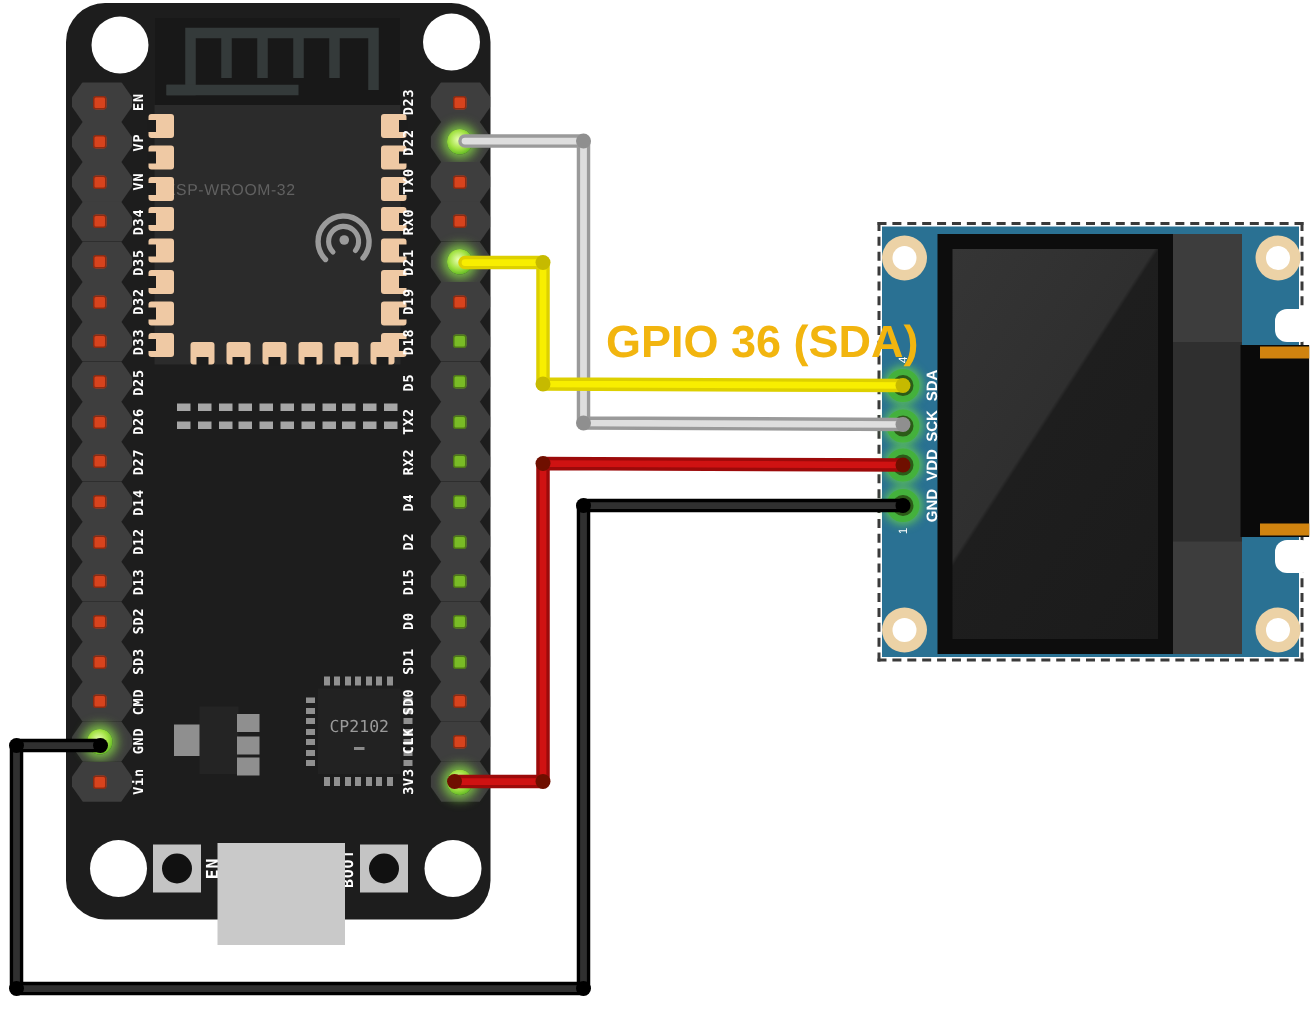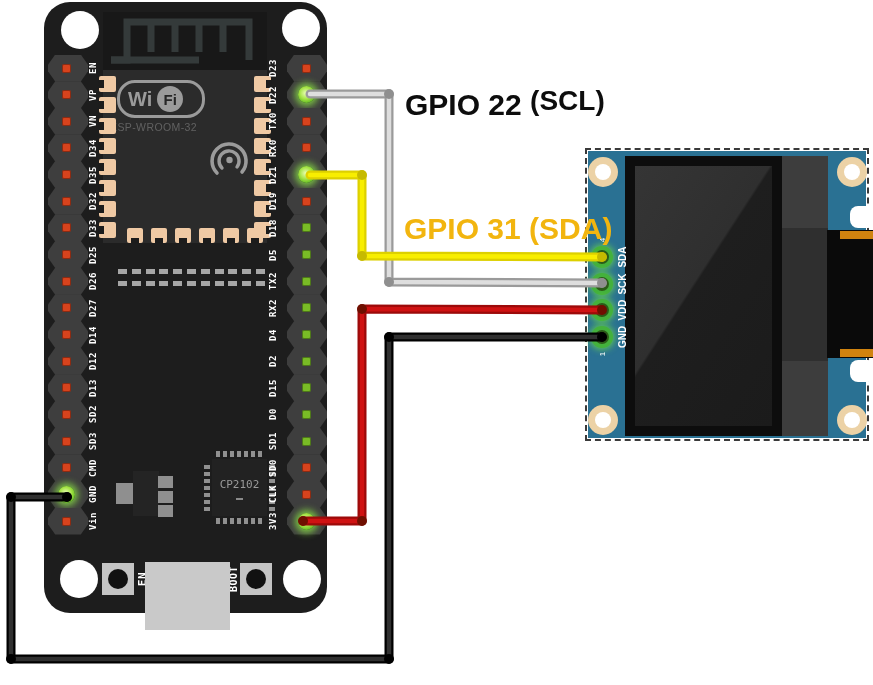--- a/index.html
+++ b/index.html
@@ -85,26 +85,20 @@
   <div class="hole abs" style="left:282px;top:9px;"></div>
   <div class="hole abs" style="left:60px;top:560px;"></div>
   <div class="hole abs" style="left:283px;top:560px;"></div>
 
   <div id="esp-module" class="abs">
     <div id="antenna-zone" class="abs">
       <svg width="164" height="58" viewBox="0 0 164 58">
         <path d="M8 48 H24 V10 H48 V40 M48 10 H72 V40 M72 10 H96 V40 M96 10 H120 V40 M120 10 H146 V48" fill="none" stroke="#343a3a" stroke-width="7"></path>
         <path d="M8 48 H96" fill="none" stroke="#343a3a" stroke-width="7"></path>
       </svg>
-    </div>
-    <div id="wifi-logo" class="abs">
-      <span id="wifi-wi">Wi</span>
-      <span id="wifi-fi-circle">
-          <span>Fi</span>
-        </span>
     </div>
     <div id="esp-module-label" class="abs">ESP-WROOM-32</div>
     <svg class="abs" style="left:103px;top:128px;" width="44" height="44" viewBox="0 0 44 44">
       <path d="M36 32 A17 17 0 1 0 11 33" fill="none" stroke="#9b9b9b" stroke-width="3.6" stroke-linecap="round"></path>
       <path d="M31 27 A10 10 0 1 0 16 28" fill="none" stroke="#9b9b9b" stroke-width="3.4" stroke-linecap="round"></path>
       <circle cx="23.5" cy="20" r="3.2" fill="#9b9b9b"></circle>
     </svg>
   <div class="pad" style="left: -4px; top: 64px; width: 17px; height: 16px;">
         <i style="left:-1px;top:4px;width:6px;height:8px;"></i>
       </div>
@@ -263,26 +257,22 @@
         <polyline points="602,337 389,337 389,659 11,659 11,497 67,497" fill="none" stroke="#303030" stroke-width="4.5" stroke-linecap="round" stroke-linejoin="round"></polyline>
         <circle cx="389" cy="337" r="5" fill="#000000"></circle>
         <circle cx="389" cy="659" r="5" fill="#000000"></circle>
         <circle cx="11" cy="659" r="5" fill="#000000"></circle>
         <circle cx="11" cy="497" r="5" fill="#000000"></circle>
         <circle cx="602" cy="337" r="5" fill="#000000"></circle>
         <circle cx="67" cy="497" r="5" fill="#000000"></circle>
       </g>
     </svg>
 
-  <div class="annot" id="annot-scl" style="left: 405px; top: 88px; color: rgb(13, 13, 13);">
-    <span>GPIO 22</span>
-    <span class="paren-raised">(SCL)</span>
-  </div>
   <div class="annot" id="annot-sda" style="left: 404px; top: 212px; color: rgb(242, 181, 15);">
-    <span>GPIO 31</span>
+    <span>GPIO 36</span>
     <span>(SDA)</span>
   </div>
 
 <div class="pin-oct" style="left: 48px; top: 54.5px;"></div>
     <div class="led-sq" style="left: 61.5px; top: 63.5px; background: rgb(215, 67, 29);"></div>
     <span class="vlabel" style="left: 93px; top: 68px;">EN</span>
     <div class="pin-oct" style="left: 48px; top: 81.15px;"></div>
     <div class="led-sq" style="left: 61.5px; top: 90.15px; background: rgb(215, 67, 29);"></div>
     <span class="vlabel" style="left: 93px; top: 94.65px;">VP</span>
     <div class="pin-oct" style="left: 48px; top: 107.8px;"></div>

